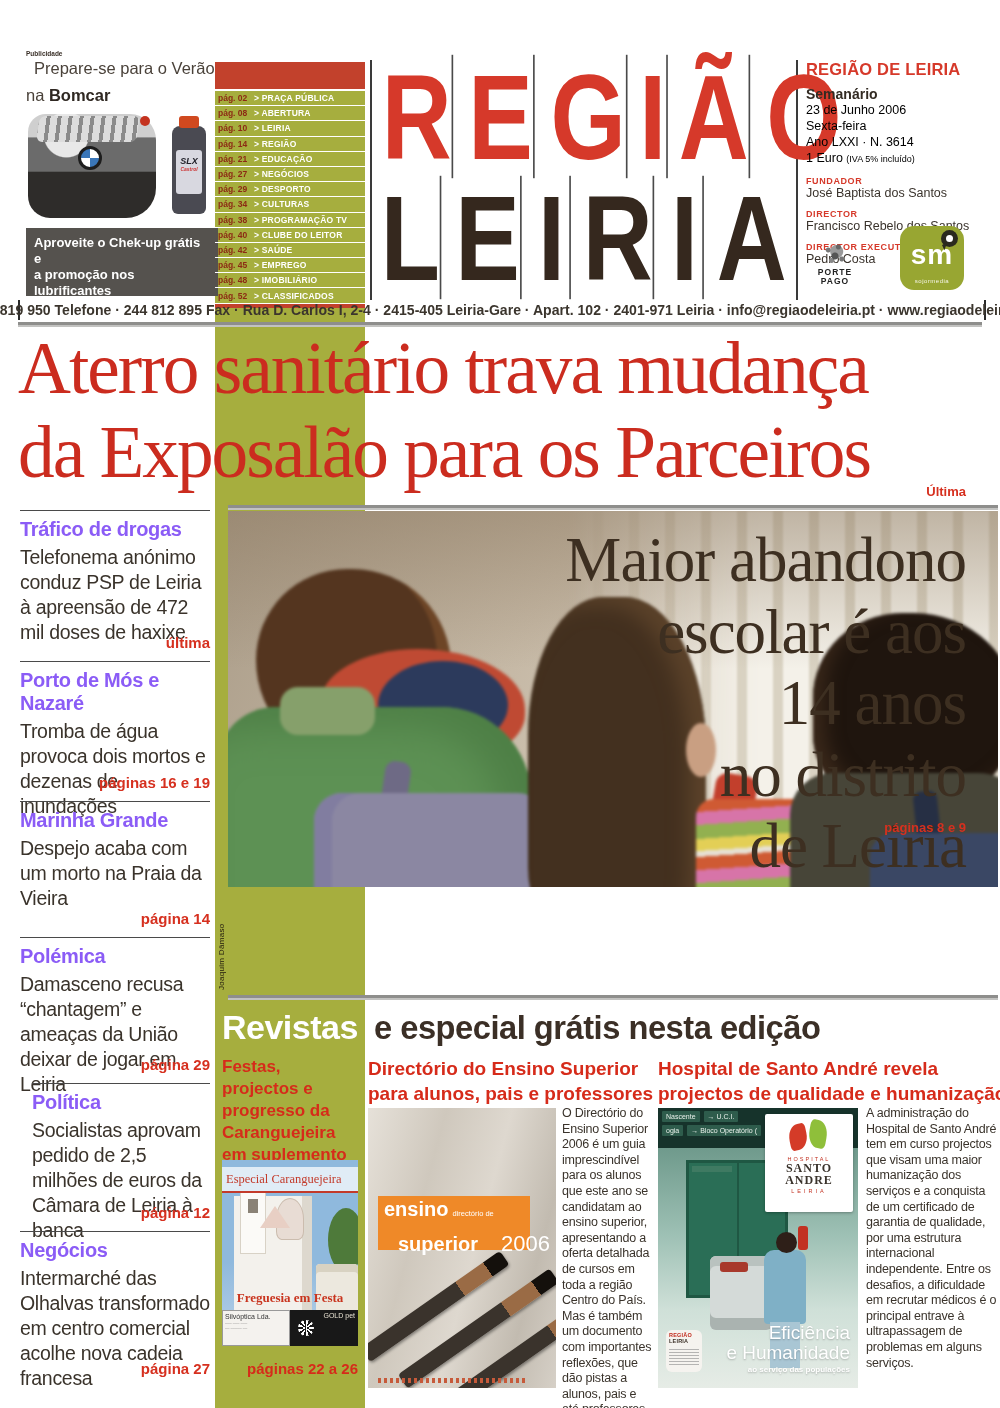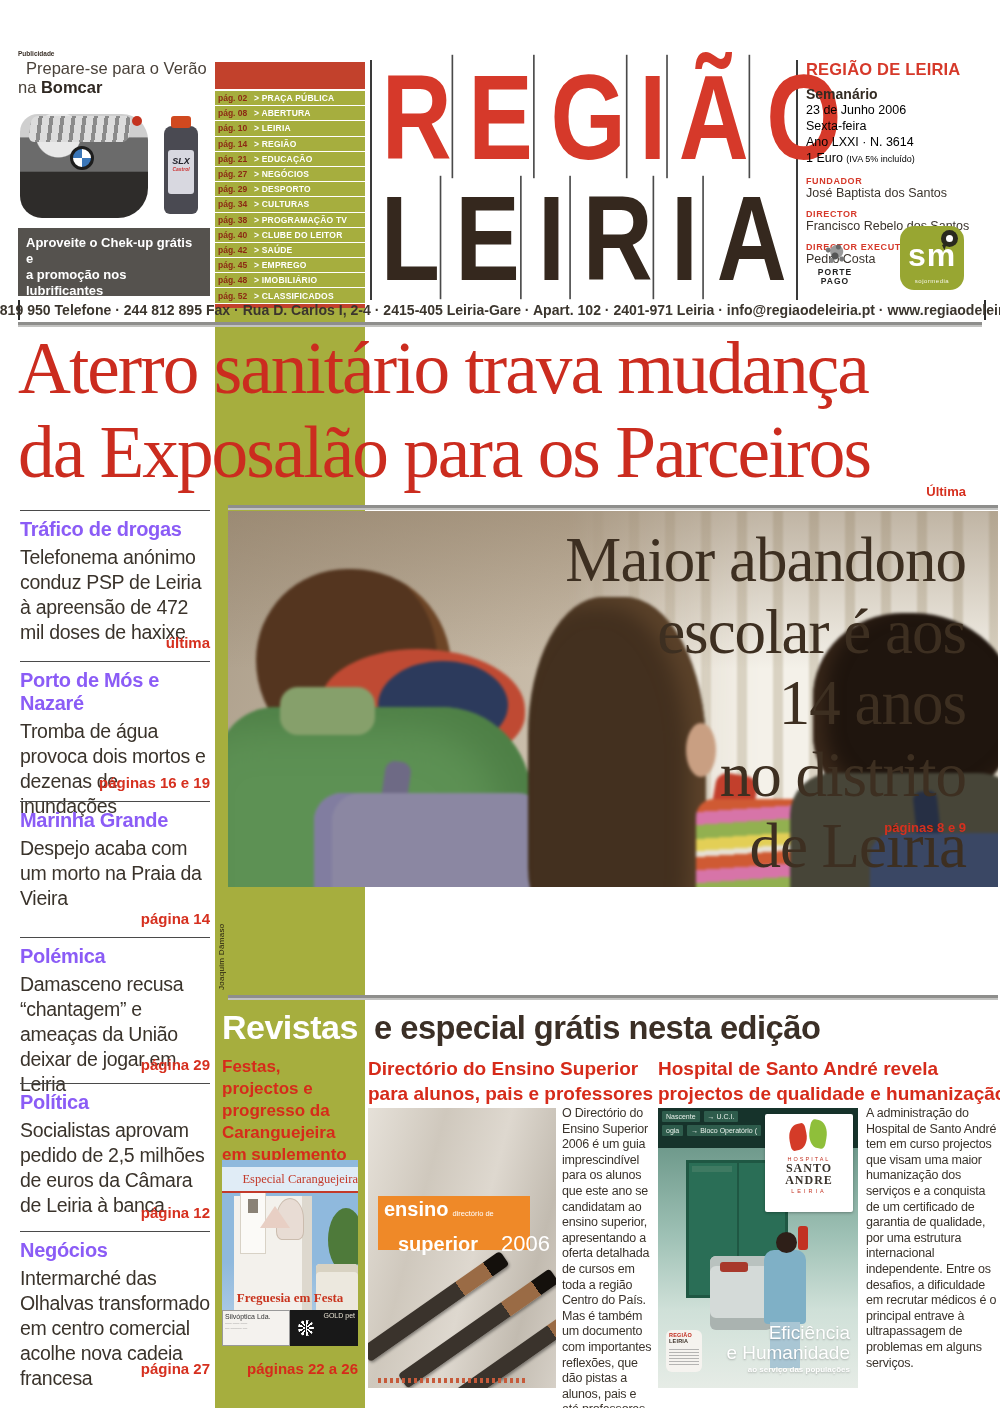--- a/index.html
+++ b/index.html
@@ -4,24 +4,24 @@
 <style>
   html,body{margin:0;padding:0;background:#e8e8e8;}
   .page{position:relative;width:1000px;height:1408px;background:#fff;margin:0 auto;
         font-family:"Liberation Sans",sans-serif;overflow:hidden;color:#322a22;}
   .abs{position:absolute;}
 
   
   .green-col{position:absolute;left:215px;top:62px;width:150px;height:1346px;background:#a6ae3e;}
 
   
-  .ad{left:18px;top:50px;width:192px;height:246px;}
+  .ad{left:26px;top:50px;width:192px;height:246px;}
   .ad .publab{font-size:6.5px;font-weight:bold;color:#3a3028;}
   .ad .l1{font-size:16.5px;color:#4a423a;margin-top:2px;padding-left:8px;}
-  .ad .l2{font-size:16.5px;color:#4a423a;margin-top:0;}
+  .ad .l2{font-size:16.5px;color:#4a423a;margin-top:8px;}
   .ad .l2 b{color:#2f2822;}
   .ad-art{position:absolute;left:0;top:58px;width:192px;height:118px;}
   .engine{position:absolute;left:2px;top:6px;width:128px;height:104px;background:
       radial-gradient(circle at 30% 20%,#e8e8e8 0 18%,transparent 19%),
       linear-gradient(180deg,#cfcfcf 0 22%,#6b6b6b 23% 55%,#2e2c2a 56% 100%);
       border-radius:18px 26px 30px 22px;}
   .engine .ribs{position:absolute;left:10px;top:2px;width:100px;height:26px;
       background:repeating-linear-gradient(90deg,#dcdcdc 0 7px,#8a8a8a 7px 11px);border-radius:6px;transform:skewX(-8deg);}
   .roundel{position:absolute;left:50px;top:32px;width:18px;height:18px;border-radius:50%;
       border:3px solid #1d1d1d;background:conic-gradient(#fff 0 90deg,#3a76b8 90deg 180deg,#fff 180deg 270deg,#3a76b8 270deg 360deg);}
@@ -66,21 +66,21 @@
   .porte .scr{width:34px;height:30px;margin:0 auto;background:
       radial-gradient(circle at 30% 40%,#777 0 2px,transparent 3px),
       radial-gradient(circle at 60% 30%,#666 0 2px,transparent 3px),
       radial-gradient(circle at 50% 60%,#555 0 3px,transparent 4px),
       radial-gradient(circle at 70% 70%,#777 0 2px,transparent 3px),
       radial-gradient(circle at 40% 75%,#888 0 2px,transparent 3px),
       radial-gradient(circle at 55% 45%,#999 0 6px,transparent 7px);
       filter:blur(.4px);}
   .porte .pt{font-size:8.5px;font-weight:bold;letter-spacing:1px;line-height:9px;color:#222;}
   .smlogo{position:absolute;left:900px;top:226px;width:64px;height:64px;background:#98a632;border-radius:14px;text-align:center;}
-  .smlogo .sm{color:#fff;font-weight:bold;font-size:32px;line-height:58px;letter-spacing:1px;}
+  .smlogo .sm{color:#fff;font-weight:bold;font-size:28px;line-height:58px;letter-spacing:1px;}
   .smlogo .sub{position:absolute;left:0;right:0;bottom:6px;font-size:6px;color:#f4f4e6;letter-spacing:.5px;}
   .smlogo .bub{position:absolute;right:6px;top:4px;width:17px;height:17px;background:#2a2a1e;border-radius:50%;}
   .smlogo .bub::after{content:"";position:absolute;left:5px;top:5px;width:7px;height:7px;background:#fff;border-radius:50%;}
   .smlogo .bub::before{content:"";position:absolute;left:-3px;bottom:-2px;border:4px solid transparent;border-right-color:#2a2a1e;transform:rotate(20deg);}
 
   
   .contact{left:18px;top:300px;width:964px;height:20px;border-left:2px solid #2a2a2a;border-right:2px solid #2a2a2a;
       display:flex;align-items:center;justify-content:center;}
   .contact span{font-size:14.5px;font-weight:bold;color:#3b352d;white-space:nowrap;transform:scaleX(.97);}
   .rule{position:absolute;height:5px;background:linear-gradient(180deg,#8e8e8c 0 60%,#c2c2c0 60% 100%);}
@@ -140,21 +140,21 @@
   
   .kick-hi{left:222px;top:1008px;color:#fff;font-size:34px;font-weight:bold;letter-spacing:-.5px;}
   .kick-rest{left:374px;top:1008px;color:#3b2f26;font-size:34px;font-weight:bold;letter-spacing:-.5px;transform-origin:left;transform:scaleX(.96);}
 
   .bcol-h{color:#d62b1a;font-weight:bold;}
   .leftcol{left:222px;top:1056px;width:138px;}
   .leftcol .h{font-size:17px;line-height:22px;}
   .lc-ref{position:absolute;left:222px;top:1360px;width:136px;text-align:right;color:#d62b1a;font-weight:bold;font-size:15px;}
 
   .cover1{position:absolute;left:222px;top:1160px;width:136px;height:186px;background:linear-gradient(180deg,#8fb9dd 0 55%,#b9d2e8 100%);overflow:hidden;}
-  .cv1-band{position:absolute;left:0;top:7px;width:100%;height:24px;background:rgba(255,255,255,.72);border-bottom:2px solid #c33a2a;text-align:right;}
+  .cv1-band{position:absolute;left:0;top:7px;width:100%;height:24px;background:rgba(255,255,255,.72);border-bottom:2px solid #c33a2a;}
   .cv1-title{font-family:"Liberation Serif",serif;color:#c33a2a;font-size:12.5px;padding:5px 0 0 4px;white-space:nowrap;}
   .church{position:absolute;left:12px;top:36px;width:78px;height:150px;background:#f3f1ec;
       box-shadow:inset -10px 0 0 #ddd8ce;}
   .tower{position:absolute;left:6px;top:-4px;width:24px;height:60px;background:#fbfaf7;border:1px solid #d8d2c6;}
   .tower .w{width:10px;height:14px;background:#8a8276;margin:6px auto 0;}
   .dome{position:absolute;right:8px;top:2px;width:26px;height:40px;background:#e8dcd4;border-radius:50% 50% 20% 20%;border:1px solid #cbbcae;}
   .pediment{position:absolute;left:26px;top:10px;width:30px;height:22px;background:#e8cfc4;clip-path:polygon(50% 0,100% 100%,0 100%);}
   .door{position:absolute;left:32px;bottom:4px;width:16px;height:30px;background:#8a7a66;border-radius:8px 8px 0 0;}
   .tree1{position:absolute;right:-6px;top:48px;width:36px;height:64px;background:#4e7a3a;border-radius:50%;}
   .gazebo{position:absolute;right:0px;top:104px;width:42px;height:48px;background:#ece8de;
@@ -379,21 +379,21 @@
     <div class="story" style="height:128px;">
       <div class="st">Marinha Grande</div>
       <div class="sb">Despejo acaba com um morto na Praia da Vieira</div>
       <div class="sr">página 14</div>
     </div>
     <div class="story" style="height:138px;">
       <div class="st">Polémica</div>
       <div class="sb">Damasceno recusa “chantagem” e ameaças da União deixar de jogar em Leiria</div>
       <div class="sr">página 29</div>
     </div>
-    <div class="story" style="height:140px;">
+    <div class="story" style="height:140px;margin-left:12px;">
       <div class="st">Política</div>
       <div class="sb">Socialistas aprovam pedido de 2,5 milhões de euros da Câmara de Leiria à banca</div>
       <div class="sr">página 12</div>
     </div>
     <div class="story" style="height:148px;border-bottom:none;">
       <div class="st">Negócios</div>
       <div class="sb">Intermarché das Olhalvas transformado em centro comercial acolhe nova cadeia francesa</div>
       <div class="sr">página 27</div>
     </div>
   </div>

